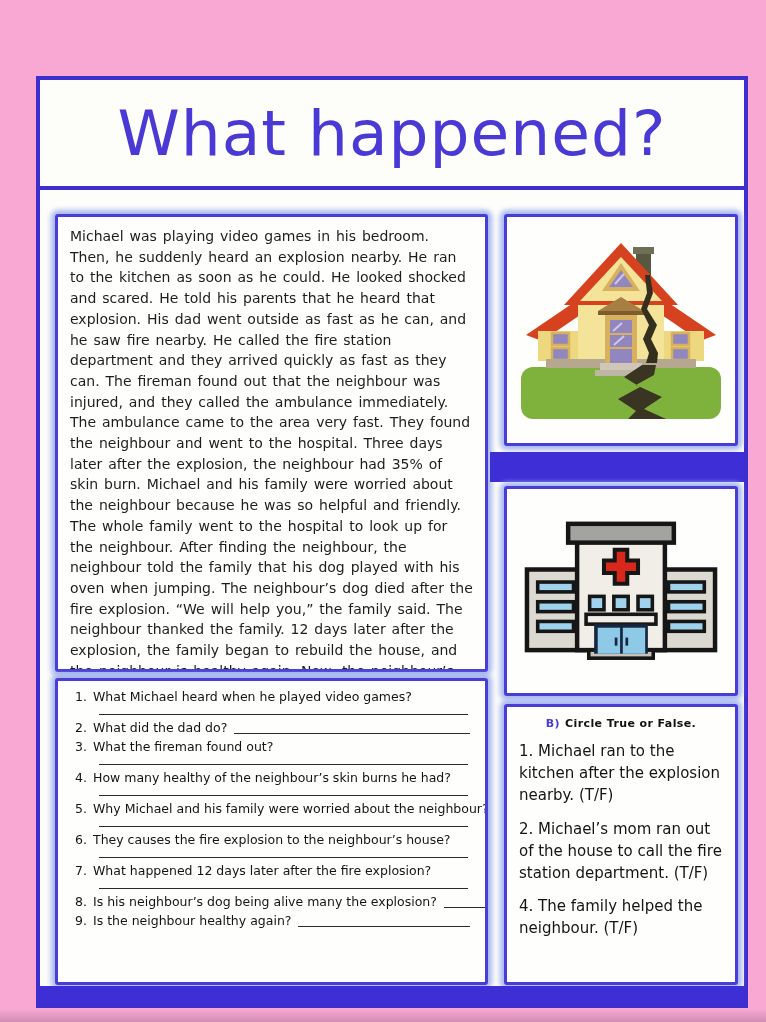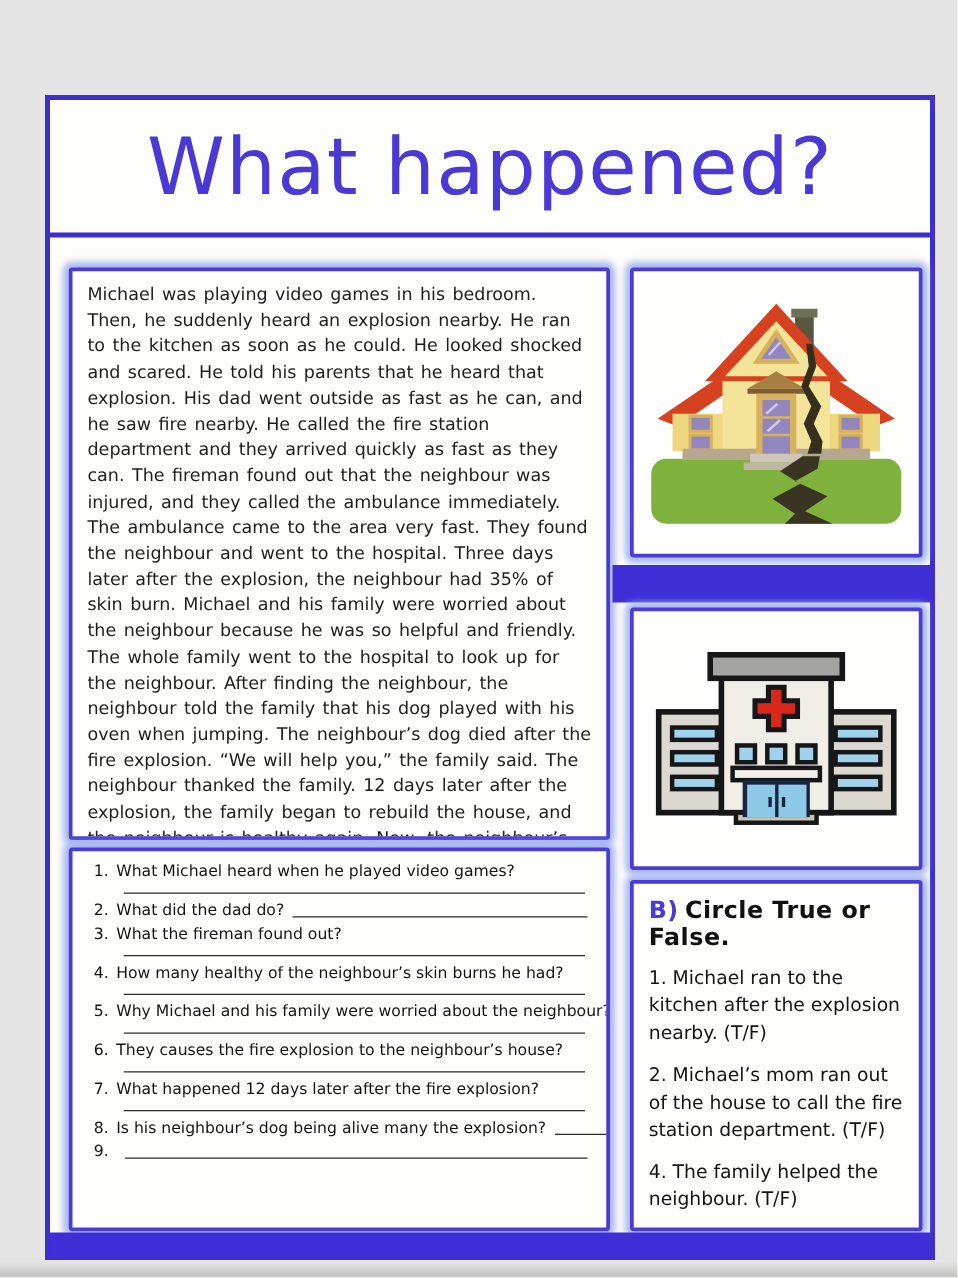--- a/index.html
+++ b/index.html
@@ -1,16 +1,16 @@
 <!DOCTYPE html>
 <html><head>
 <meta charset="utf-8">
 <style>
   html,body{margin:0;padding:0;background:#fbfbf8;}
-  .page{position:relative;width:766px;height:1022px;background:#e5e5e5;
+  .page{position:relative;width:766px;height:1022px;background:#f9a8d4;
         font-family:"DejaVu Sans",sans-serif;overflow:hidden;}
   .page-shadow{position:absolute;left:0;right:0;bottom:0;height:13px;
         background:linear-gradient(to bottom,rgba(0,0,0,0),rgba(0,0,0,0.16));}
   .frame{position:absolute;left:36px;top:76px;width:712px;height:932px;
         border:4px solid #3e2ecd;background:#fdfdfa;box-sizing:border-box;}
   .title-section{position:absolute;left:40px;top:80px;width:704px;height:110px;
         border-bottom:4px solid #3e2ecd;box-sizing:border-box;
         display:flex;align-items:center;justify-content:center;}
   .title-text{font-size:63px;color:#4b39d6;letter-spacing:1px;white-space:nowrap;}
 
@@ -34,21 +34,21 @@
   .blank-line{margin:7px 6px 4px 32px;border-bottom:1.5px solid #2a2a2a;height:2px;}
 
   .house-box{left:504px;top:214px;width:234px;height:232px;
         display:flex;align-items:center;justify-content:center;}
   .hospital-box{left:504px;top:486px;width:234px;height:210px;
         display:flex;align-items:center;justify-content:center;}
   .band-divider{position:absolute;left:490px;top:452px;width:254px;height:30px;background:#3d2ed6;}
   .footer-band{position:absolute;left:40px;top:986px;width:704px;height:18px;background:#3d2ed6;}
 
   .tf-box{left:504px;top:704px;width:234px;height:281px;padding:8px 12px;overflow:hidden;}
-  .tf-heading{text-align:left;font-weight:bold;font-size:19px;color:#111;
+  .tf-heading{text-align:center;font-weight:bold;font-size:11px;color:#111;
         letter-spacing:0.4px;margin:2px 0 10px;}
   .tf-statement{font-size:15px;line-height:1.48;color:#141414;margin-bottom:11px;}
 </style>
 </head>
 <body>
 
 <div class="page">
 
   <div class="frame"></div>
 
@@ -200,20 +200,21 @@
         <div class="q-row">
           <span class="q-num">8.</span>
           <span class="q-body">
             <span class="q-text">Is his neighbour’s dog being alive many the explosion?</span>
             <span class="blank blank-short"></span>
           </span>
         </div>
         <div class="q-row">
           <span class="q-num">9.</span>
           <span class="q-body">
+            <span class="q-text">Is the neighbour healthy again?</span>
             <span class="blank blank-inline"></span>
           </span>
         </div>
       </div>
   </div>
 
   <div class="box tf-box">
     <div class="tf-heading">
       <span class="sec-label">B)</span><span>Circle True or False.</span>
     </div>

